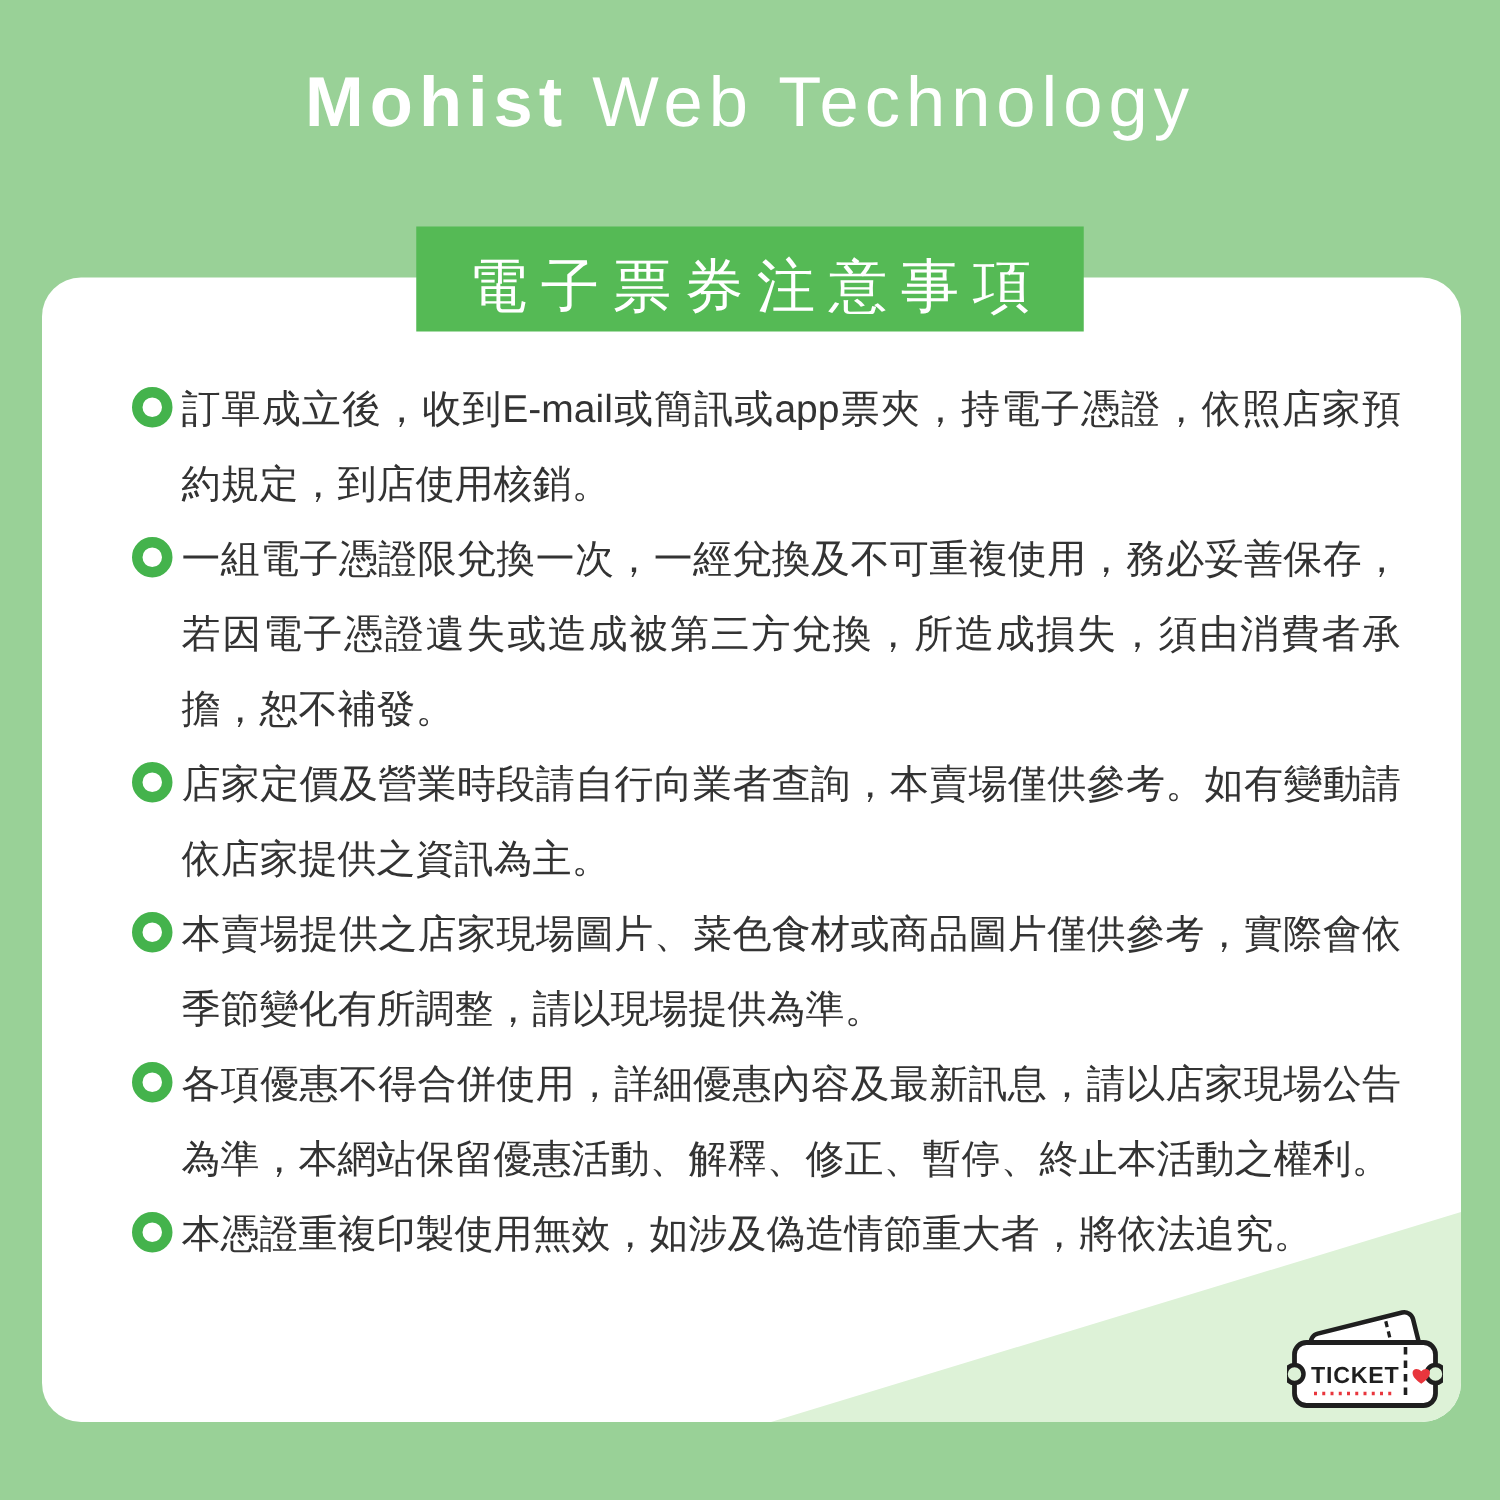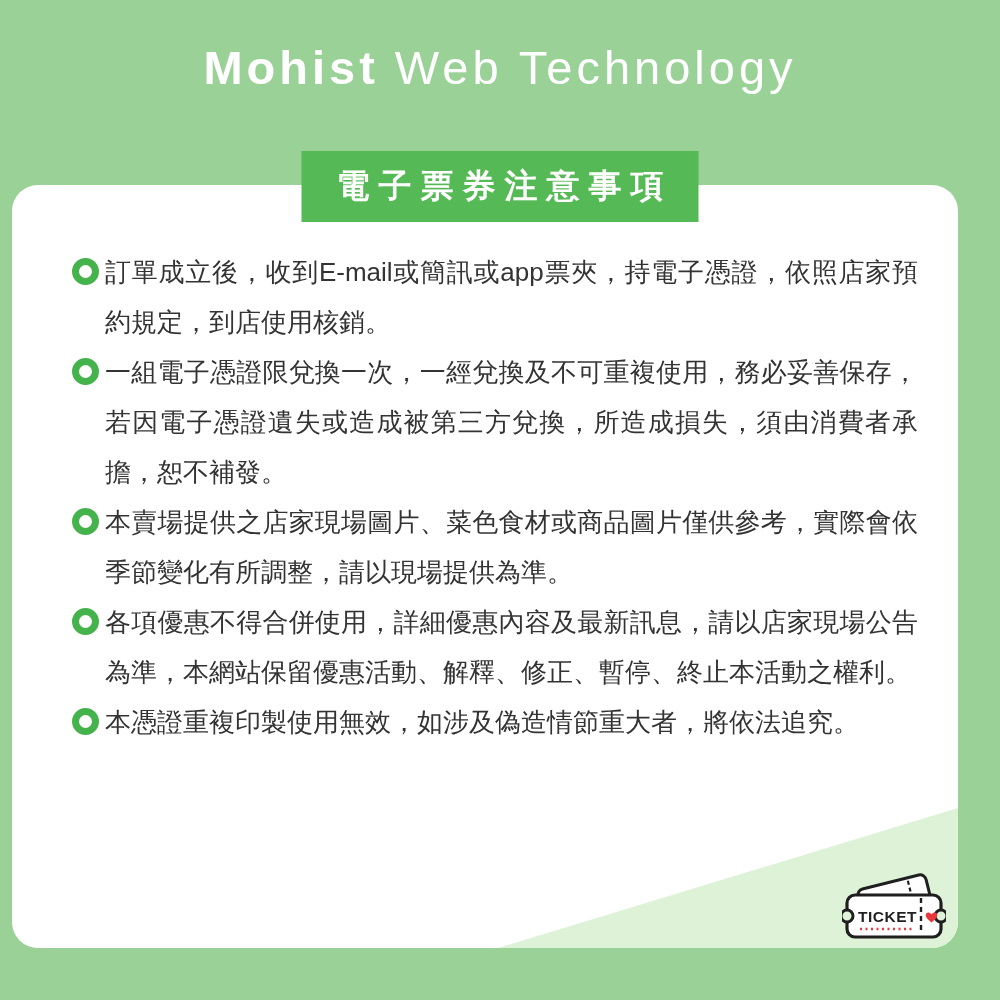--- a/index.html
+++ b/index.html
@@ -24,21 +24,21 @@
     font-size: 47px;
     letter-spacing: 4px;
     white-space: nowrap;
   }
   .brand-primary { font-weight: bold; margin-right: 16px; }
   .brand-secondary { font-weight: normal; }
 
   
   .card {
     position: absolute;
-    left: 12px; top: 185px;
+    left: 28px; top: 185px;
     width: 946px; height: 763px;
     background: #ffffff;
     border-radius: 26px;
     overflow: hidden;
   }
 
   
   .wedge {
     position: absolute;
     right: 0; bottom: 0;
@@ -47,24 +47,24 @@
     clip-path: polygon(0 100%, 100% 0, 100% 100%);
   }
 
   
   .badge {
     position: absolute;
     top: 151px; left: 50%;
     transform: translateX(-50%);
     background: #55ba55;
     color: #ffffff;
-    font-weight: bold;
-    font-size: 33px;
+    font-weight: normal;
+    font-size: 39px;
     letter-spacing: 9px;
-    padding: 13px 26px 13px 35px;
+    padding: 13px 26px 3px 35px;
     white-space: nowrap;
     z-index: 5;
   }
 
   
   .notices {
     position: absolute;
     left: 60px; top: 62px; right: 40px;
     list-style: none;
     margin: 0; padding: 0;
@@ -122,20 +122,24 @@
       <li class="notice-item">
         <span class="ring"></span>
         <span class="notice-text">訂單成立後，收到E-mail或簡訊或app票夾，持電子憑證，依照店家預約規定，到店使用核銷。</span>
       </li>
       <li class="notice-item">
         <span class="ring"></span>
         <span class="notice-text">一組電子憑證限兌換一次，一經兌換及不可重複使用，務必妥善保存，若因電子憑證遺失或造成被第三方兌換，所造成損失，須由消費者承擔，恕不補發。</span>
       </li>
       <li class="notice-item">
         <span class="ring"></span>
+        <span class="notice-text">店家定價及營業時段請自行向業者查詢，本賣場僅供參考。如有變動請依店家提供之資訊為主。</span>
+      </li>
+      <li class="notice-item">
+        <span class="ring"></span>
         <span class="notice-text">本賣場提供之店家現場圖片、菜色食材或商品圖片僅供參考，實際會依季節變化有所調整，請以現場提供為準。</span>
       </li>
       <li class="notice-item">
         <span class="ring"></span>
         <span class="notice-text">各項優惠不得合併使用，詳細優惠內容及最新訊息，請以店家現場公告為準，本網站保留優惠活動、解釋、修正、暫停、終止本活動之權利。</span>
       </li>
       <li class="notice-item">
         <span class="ring"></span>
         <span class="notice-text">本憑證重複印製使用無效，如涉及偽造情節重大者，將依法追究。</span>
       </li>

